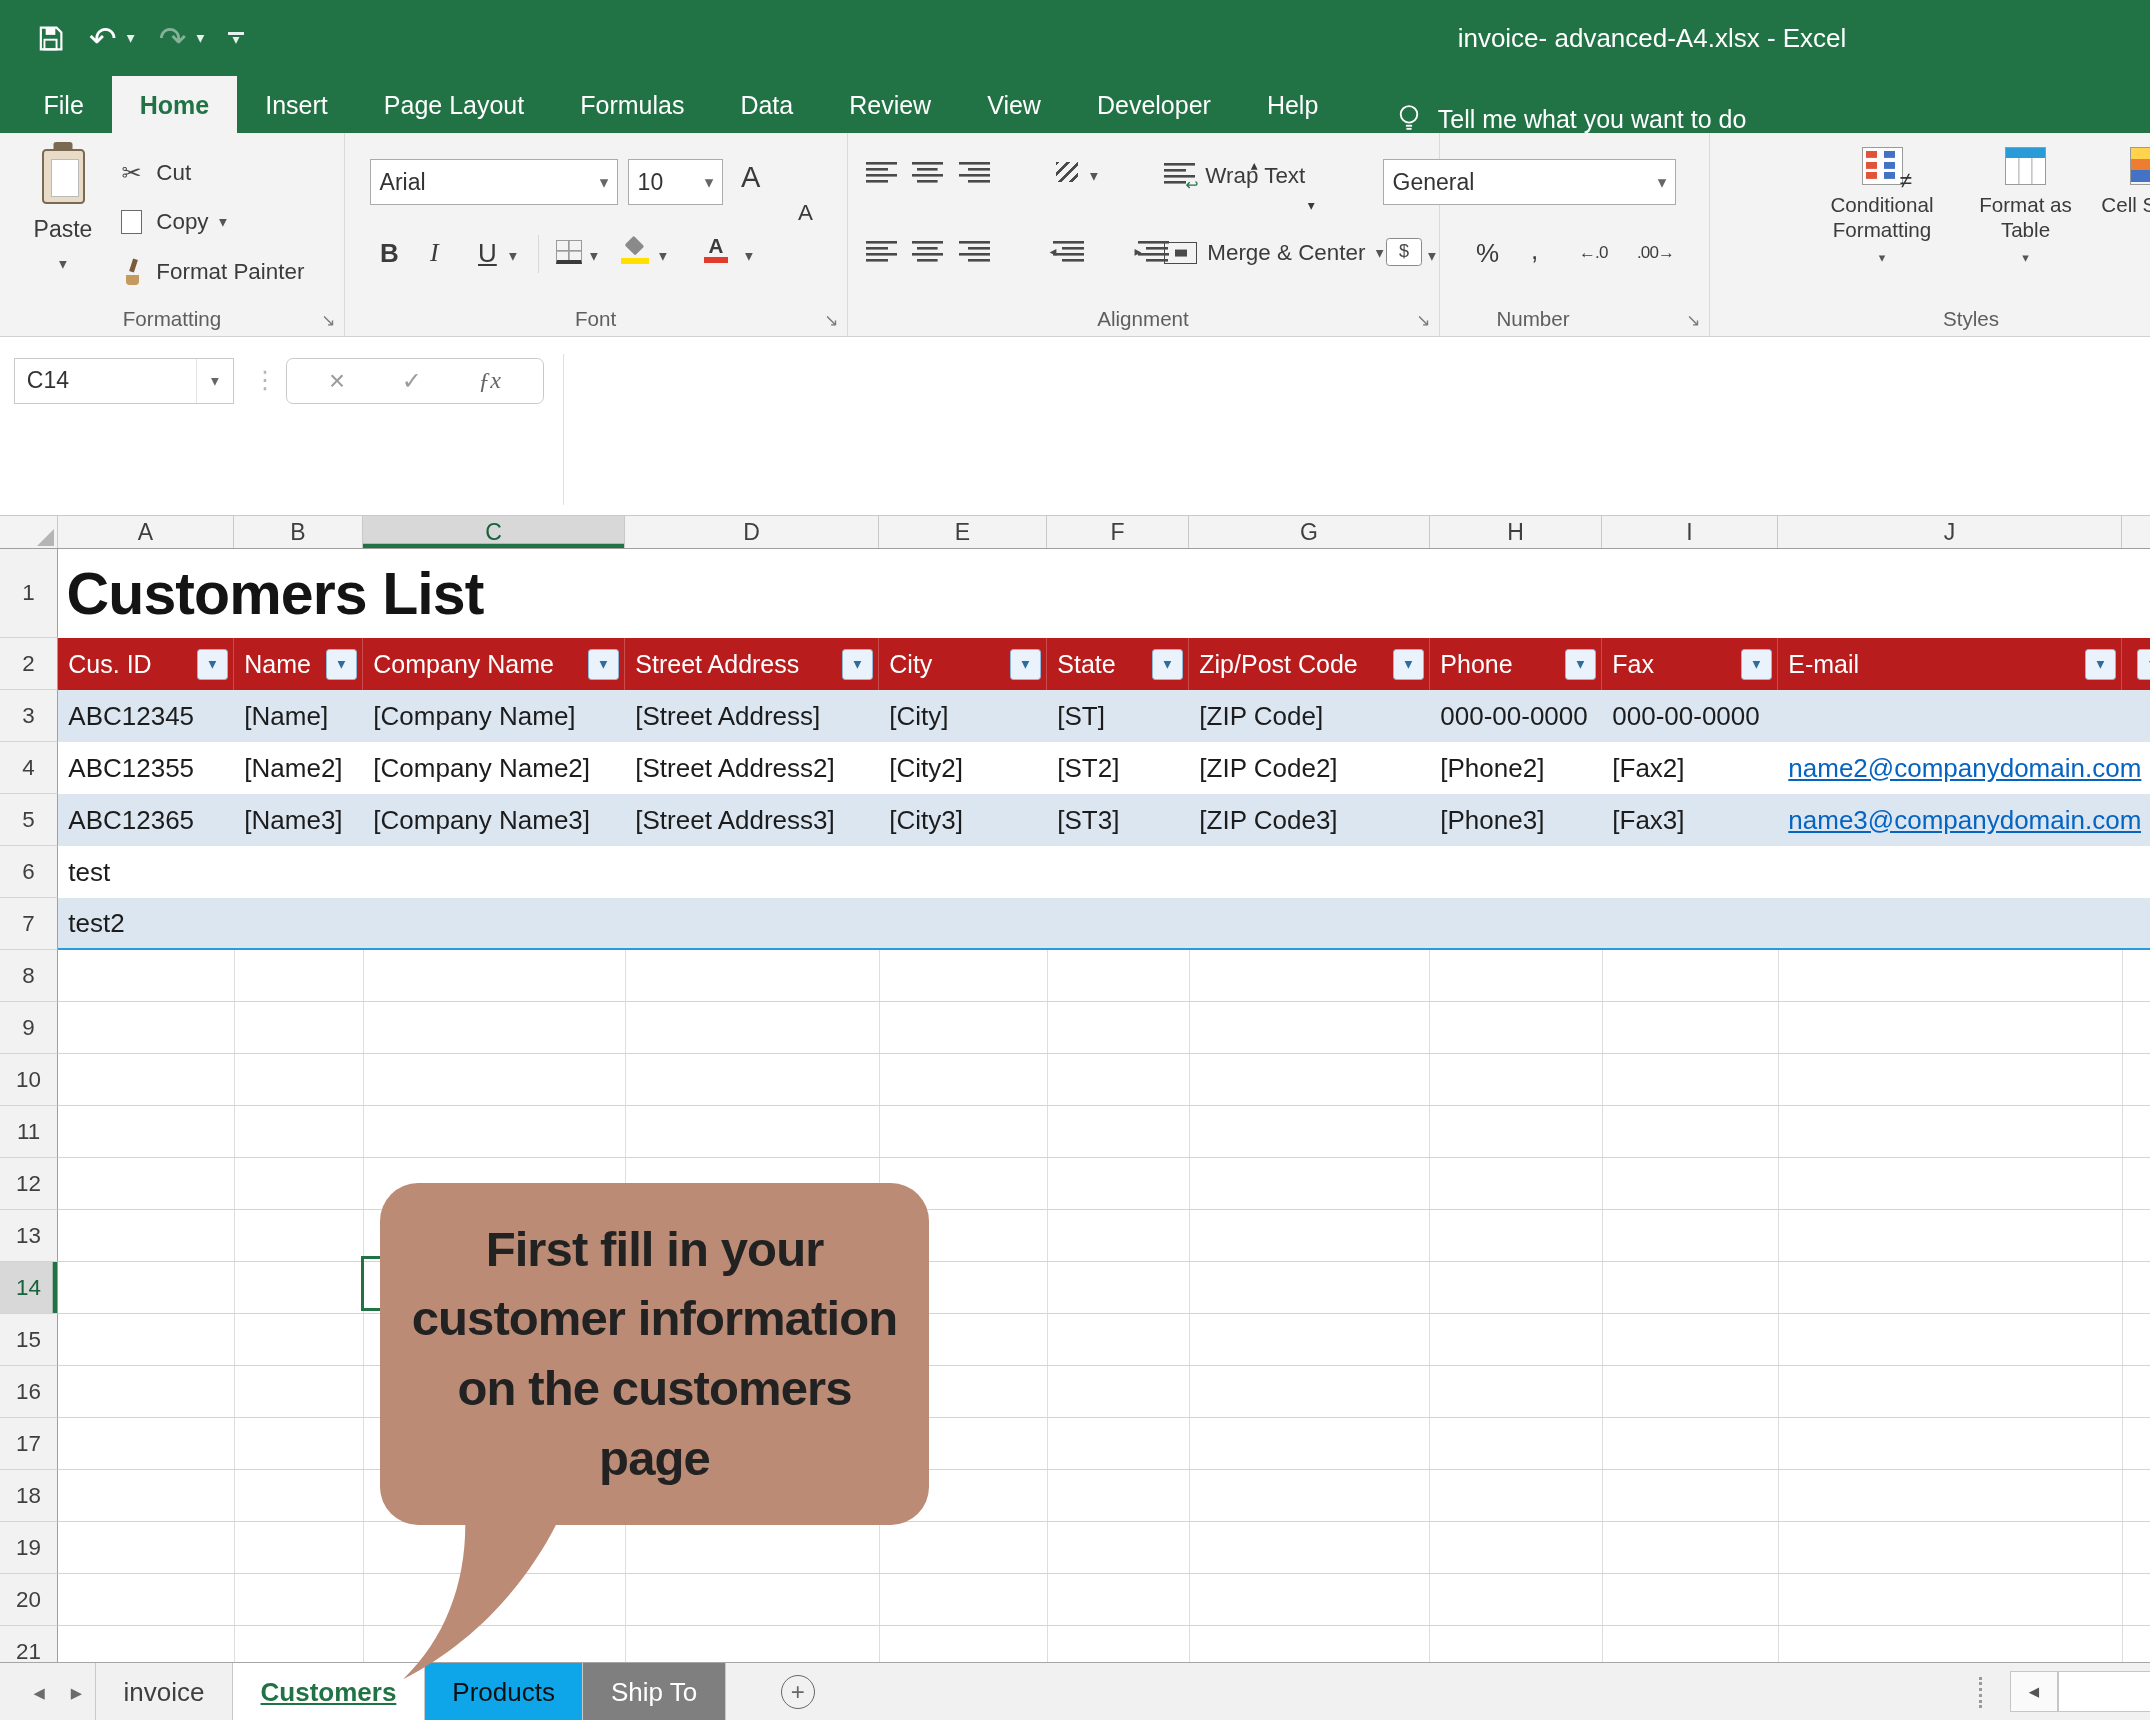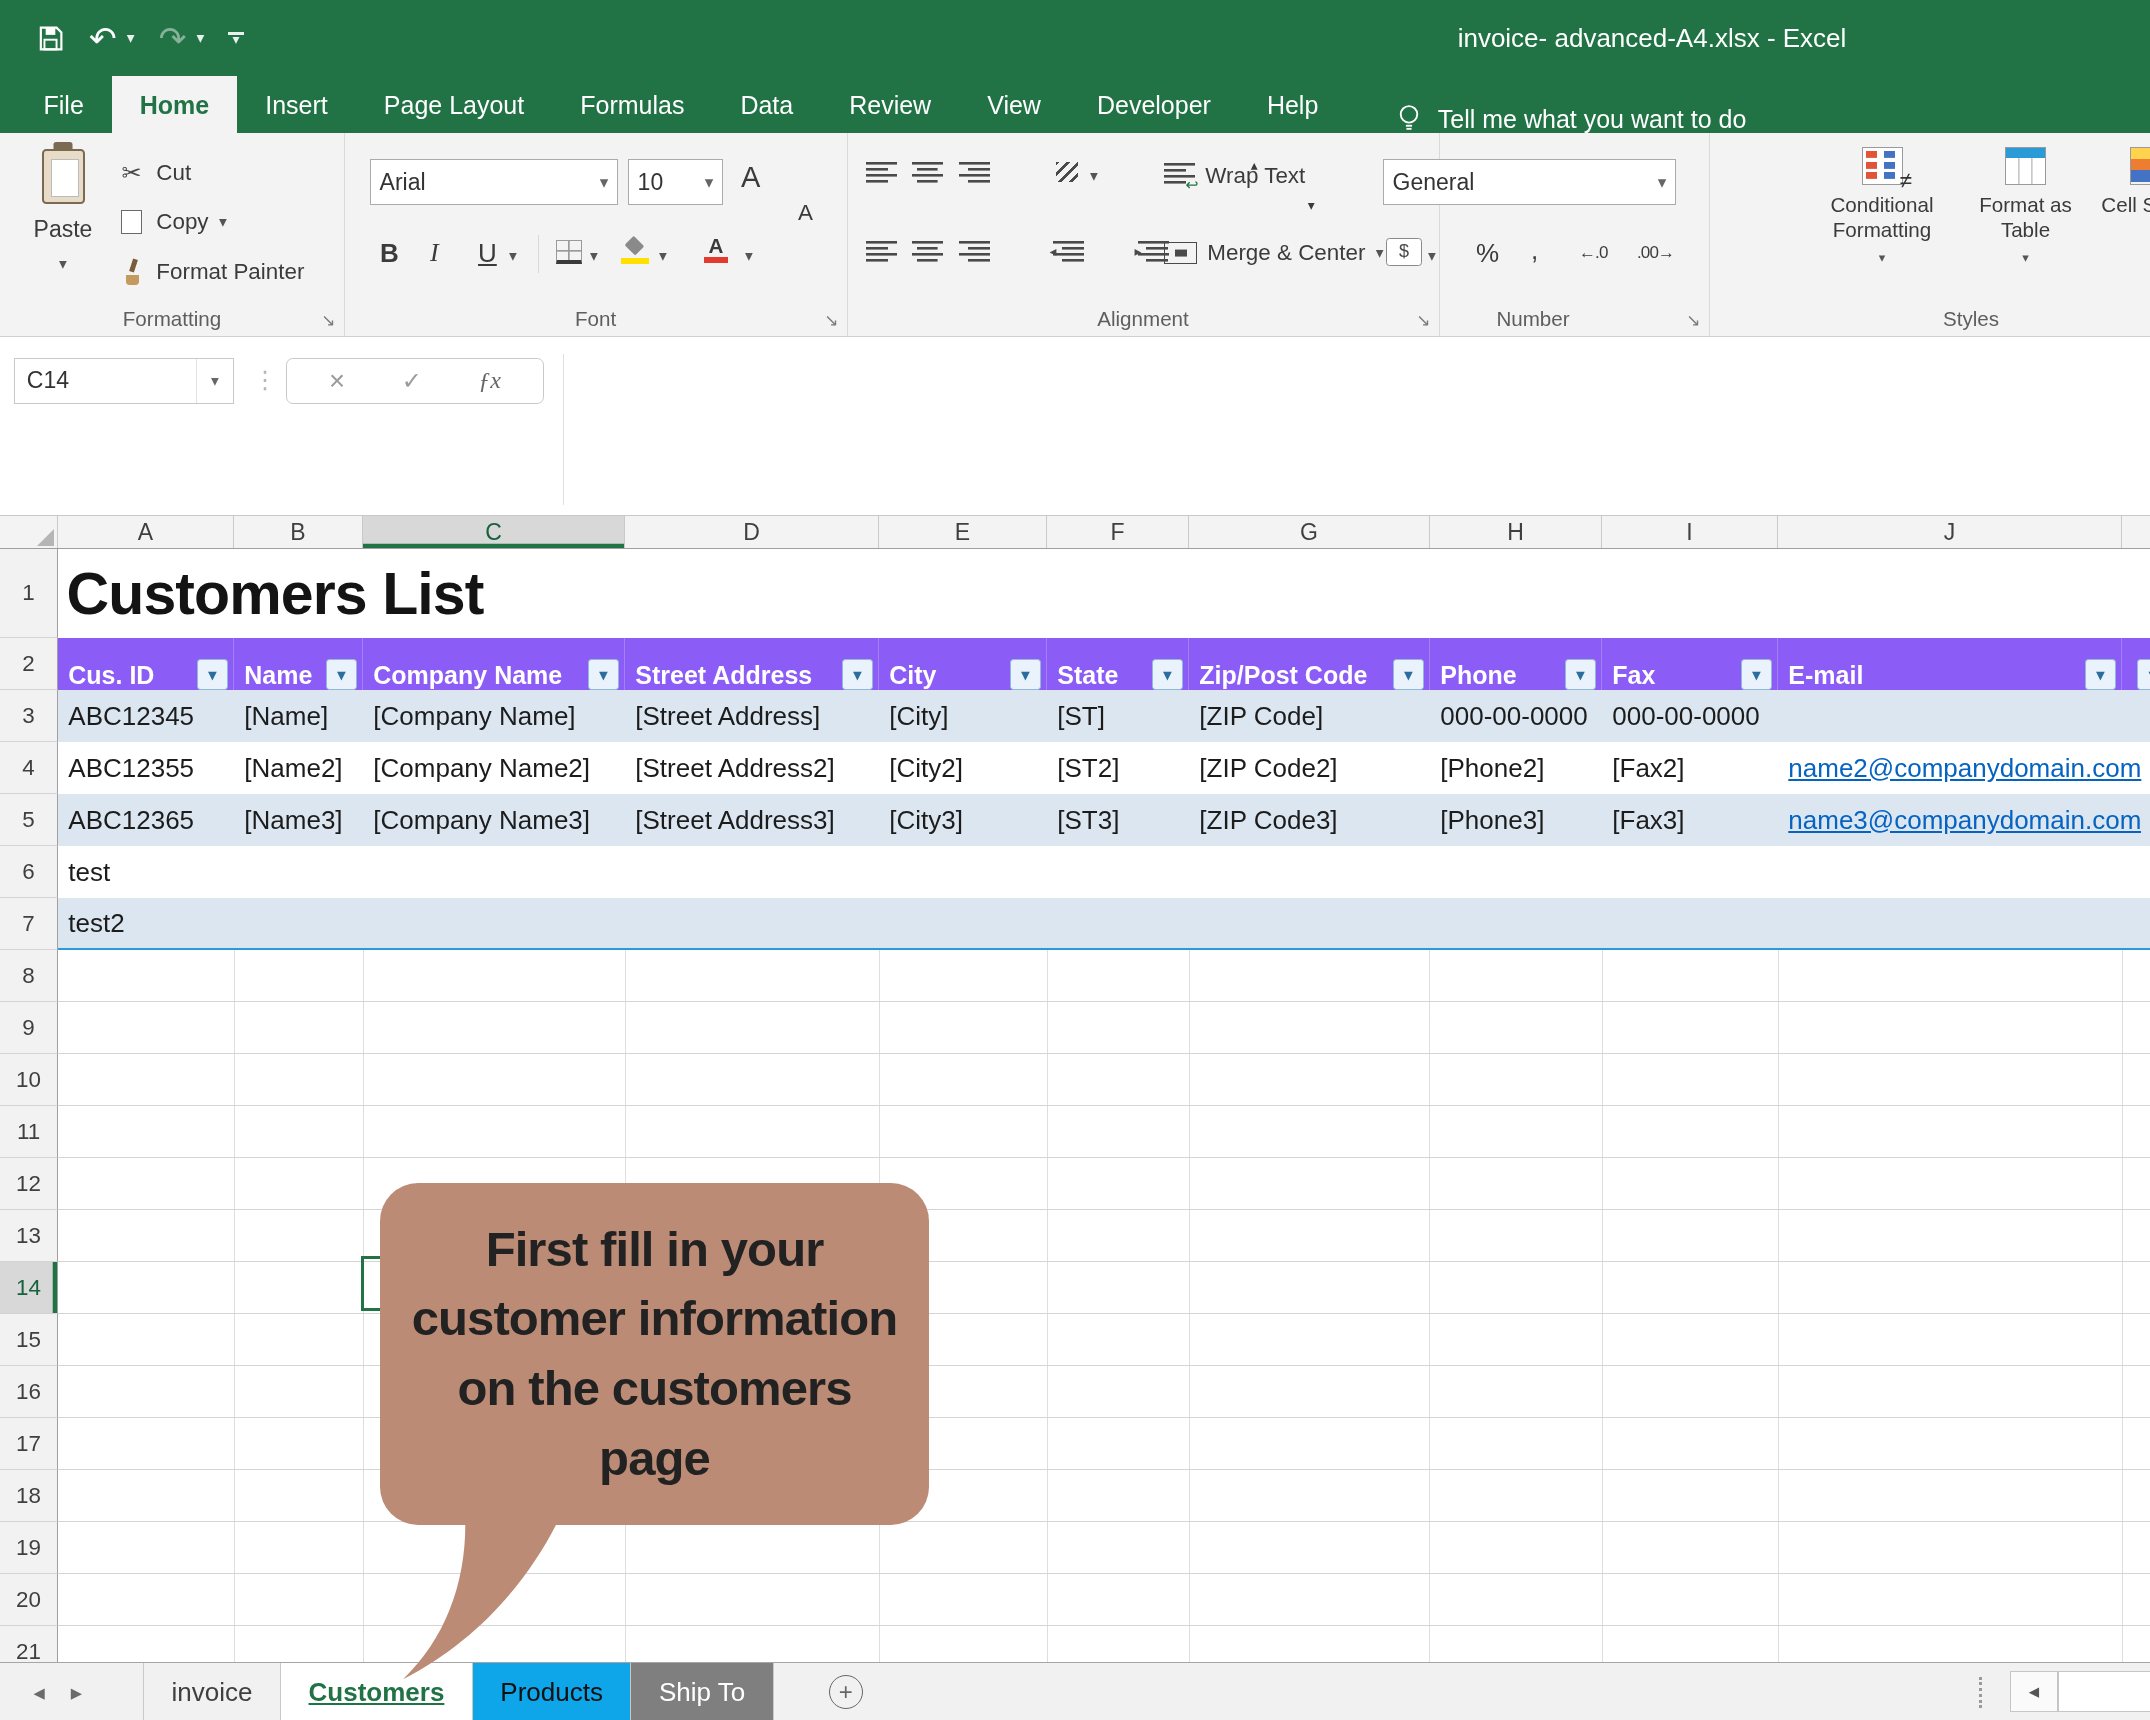--- a/index.html
+++ b/index.html
@@ -118,21 +118,21 @@
   .ch.selc{background:#D8D8D8;box-shadow:inset 0 -4.3px 0 #217346;color:#17613C}
   .w-gut{flex:0 0 58px}
   .w-A{flex:0 0 176px}.w-B{flex:0 0 129px}.w-C{flex:0 0 262px}.w-D{flex:0 0 254px}.w-E{flex:0 0 168px}
   .w-F{flex:0 0 142px}.w-G{flex:0 0 241px}.w-H{flex:0 0 172px}.w-I{flex:0 0 176px}.w-J{flex:0 0 344px}.w-K{flex:1}
   .grow{display:flex;height:52px}
   .gut{flex:0 0 58px;background:#F2F2F2;border-right:0.9px solid #9F9F9F;border-bottom:0.9px solid #D4D4D4;box-sizing:border-box;
        display:flex;align-items:center;justify-content:center;font-size:22.4px;color:#3F3F3F}
   .gut.sel{background:#D8D8D8;box-shadow:inset -4.3px 0 0 #217346;color:#17613C}
   .r1cell{flex:1;display:flex;align-items:center;padding-left:8.6px}
   .sheet-title{font-size:59px;font-weight:700;color:#141414;letter-spacing:-0.9px}
-  .th{background:#8b5cf6;color:#fff;font-weight:bold;font-size:25px;display:flex;align-items:flex-end;justify-content:space-between;
+  .th{background:#b91c1c;color:#fff;font-weight:normal;font-size:25px;display:flex;align-items:center;justify-content:space-between;
       padding:0 5.2px 0 10.3px;box-sizing:border-box;border-right:0.9px solid rgba(255,255,255,.22);white-space:nowrap;overflow:hidden}
   .flt{flex:0 0 29px;width:29px;height:29px;background:#EAF3FB;border:0.9px solid #8FB9DA;border-radius:3.4px;display:flex;align-items:center;justify-content:center;margin-left:5.2px}
   .flt i{font-style:normal;font-size:15.5px;color:#2A6D9E;line-height:1}
   .td{font-size:26px;color:#1c1c1c;display:flex;align-items:center;padding-left:10.3px;box-sizing:border-box;white-space:nowrap}
   .band{background:#DCE6F1}
   .link{color:#0563C1;text-decoration:underline}
   .fullcell{flex:1;display:flex;align-items:center;padding-left:10.3px;font-size:26px;color:#1c1c1c;box-sizing:border-box}
   .r7line{border-bottom:2.6px solid #2B9BD7}
   .cells{flex:1;border-bottom:0.9px solid #D4D4D4;box-sizing:border-box;background-repeat:no-repeat;
     background-image:linear-gradient(#DADADA,#DADADA),linear-gradient(#DADADA,#DADADA),linear-gradient(#DADADA,#DADADA),
@@ -145,21 +145,21 @@
   #callout{position:absolute;left:380px;top:1183px;width:549px;height:342px;background:#BC8B75;border-radius:38px;z-index:20;
            display:flex;align-items:center;justify-content:center;text-align:center}
   .callout-text{font-size:49px;font-weight:bold;color:#222;line-height:1.42;letter-spacing:-0.9px;white-space:pre-line}
   #callout-tail{position:absolute;left:379px;top:1507px;z-index:19}
   
   #tabbar{position:absolute;left:0;top:1662px;width:2151px;height:59px;background:#F1F1F1;border-top:0.9px solid #A6A6A6;
           box-sizing:border-box;display:flex;align-items:stretch;font-size:26px;color:#3f3f3f}
   .navarr{display:flex;align-items:center;padding:0 13px;color:#6b6b6b;font-size:22.4px}
   .navarr.first{margin-left:20.6px}
   .stab{display:flex;align-items:center;padding:0 27.5px;border-right:0.9px solid #C9C9C9;white-space:nowrap}
-  #tab-invoice{margin-left:48px;border-left:0.9px solid #C9C9C9}
+  #tab-invoice{border-left:0.9px solid #C9C9C9}
   #tab-customers{background:#fff;color:#217346;font-weight:bold;text-decoration:underline}
   #tab-products{background:#0ea5e9;color:#101010}
   #tab-shipto{background:#7F7F7F;color:#fff}
   .newsheet{margin-left:55px;align-self:center;width:34px;height:34px;border:1.7px solid #666;border-radius:50%;box-sizing:border-box;
             display:flex;align-items:center;justify-content:center;color:#666;font-size:24px;line-height:1}
   .dragdots{position:absolute;left:1979px;top:13.8px;height:31px;border-left:3.4px dotted #9a9a9a}
   .hsb-arrow{position:absolute;left:2010px;top:7.7px;width:48px;height:41px;background:#FAFAFA;border:0.9px solid #C6C6C6;box-sizing:border-box;
              display:flex;align-items:center;justify-content:center;color:#555;font-size:20.6px}
   .hsb-track{position:absolute;left:2058px;top:7.7px;width:93px;height:41px;background:#fff;border:0.9px solid #C6C6C6;border-right:none;box-sizing:border-box}
 </style>

